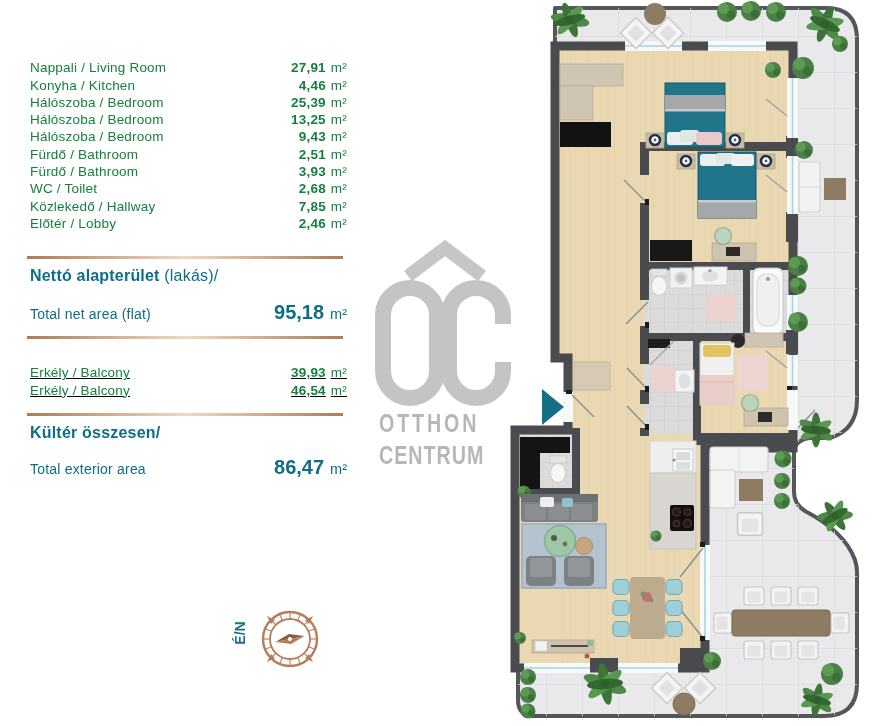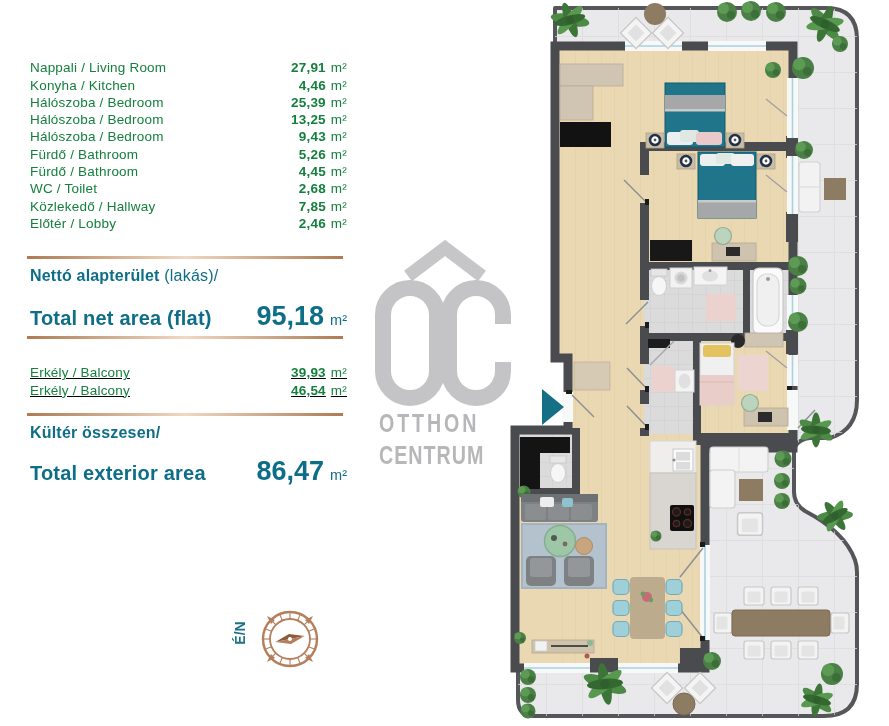--- a/index.html
+++ b/index.html
@@ -15,22 +15,22 @@
   .row .u{font-weight:normal;margin-left:5px;}
   .hr{position:absolute;left:27px;width:316px;height:3px;
       background:linear-gradient(90deg,#ad7c55 0%,#f0d8c2 50%,#ad7c55 100%);}
   .hr1{top:256px}.hr2{top:336px}.hr3{top:413px}
   .hu-title{position:absolute;left:30px;width:330px;font-size:16px;color:#0e6e88;letter-spacing:.2px;}
   .hu-title b{font-weight:bold;}
   .net-hu{top:267px}.ext-hu{top:424px;font-weight:bold;}
   .total-row{position:absolute;left:30px;width:317px;display:flex;
              justify-content:space-between;align-items:baseline;color:#0e6e88;}
   .net-en{top:301px}.ext-en{top:456px}
-  .total-row .t{font-size:20px;letter-spacing:.2px;font-weight:bold;}
-  .total-row .big{font-size:27px;font-weight:bold;}
+  .total-row .t{font-size:14px;letter-spacing:.2px;}
+  .total-row .big{font-size:20px;font-weight:bold;}
   .total-row .u{font-size:14.5px;margin-left:6px;}
   .balconies{position:absolute;left:30px;top:363px;width:317px;text-decoration:underline;}
   
   .logo{position:absolute;left:372px;top:240px;width:140px;color:#c4c4c6;}
   .logo-lines{position:absolute;left:379px;width:127px;text-align:left;color:#b7b7b9;
               font-weight:bold;}
   .ln1{top:409px;font-size:24px;letter-spacing:3.5px;transform:scale(.82,1.05);transform-origin:left top;}
   .ln2{top:441px;font-size:24px;letter-spacing:1.2px;transform:scale(.82,1.05);transform-origin:left top;}
   
   .compass-label{position:absolute;left:218px;top:625px;width:44px;text-align:center;
@@ -60,25 +60,25 @@
     <div class="row">
         <span class="lbl">Hálószoba / Bedroom</span>
         <span class="val"><span class="num">13,25</span><span class="u">m²</span></span>
       </div>
     <div class="row">
         <span class="lbl">Hálószoba / Bedroom</span>
         <span class="val"><span class="num">9,43</span><span class="u">m²</span></span>
       </div>
     <div class="row">
         <span class="lbl">Fürdő / Bathroom</span>
-        <span class="val"><span class="num">5,26</span><span class="u">m²</span></span>
+        <span class="val"><span class="num">2,51</span><span class="u">m²</span></span>
       </div>
     <div class="row">
         <span class="lbl">Fürdő / Bathroom</span>
-        <span class="val"><span class="num">4,45</span><span class="u">m²</span></span>
+        <span class="val"><span class="num">3,93</span><span class="u">m²</span></span>
       </div>
     <div class="row">
         <span class="lbl">WC / Toilet</span>
         <span class="val"><span class="num">2,68</span><span class="u">m²</span></span>
       </div>
     <div class="row">
         <span class="lbl">Közlekedő / Hallway</span>
         <span class="val"><span class="num">7,85</span><span class="u">m²</span></span>
       </div>
     <div class="row">

